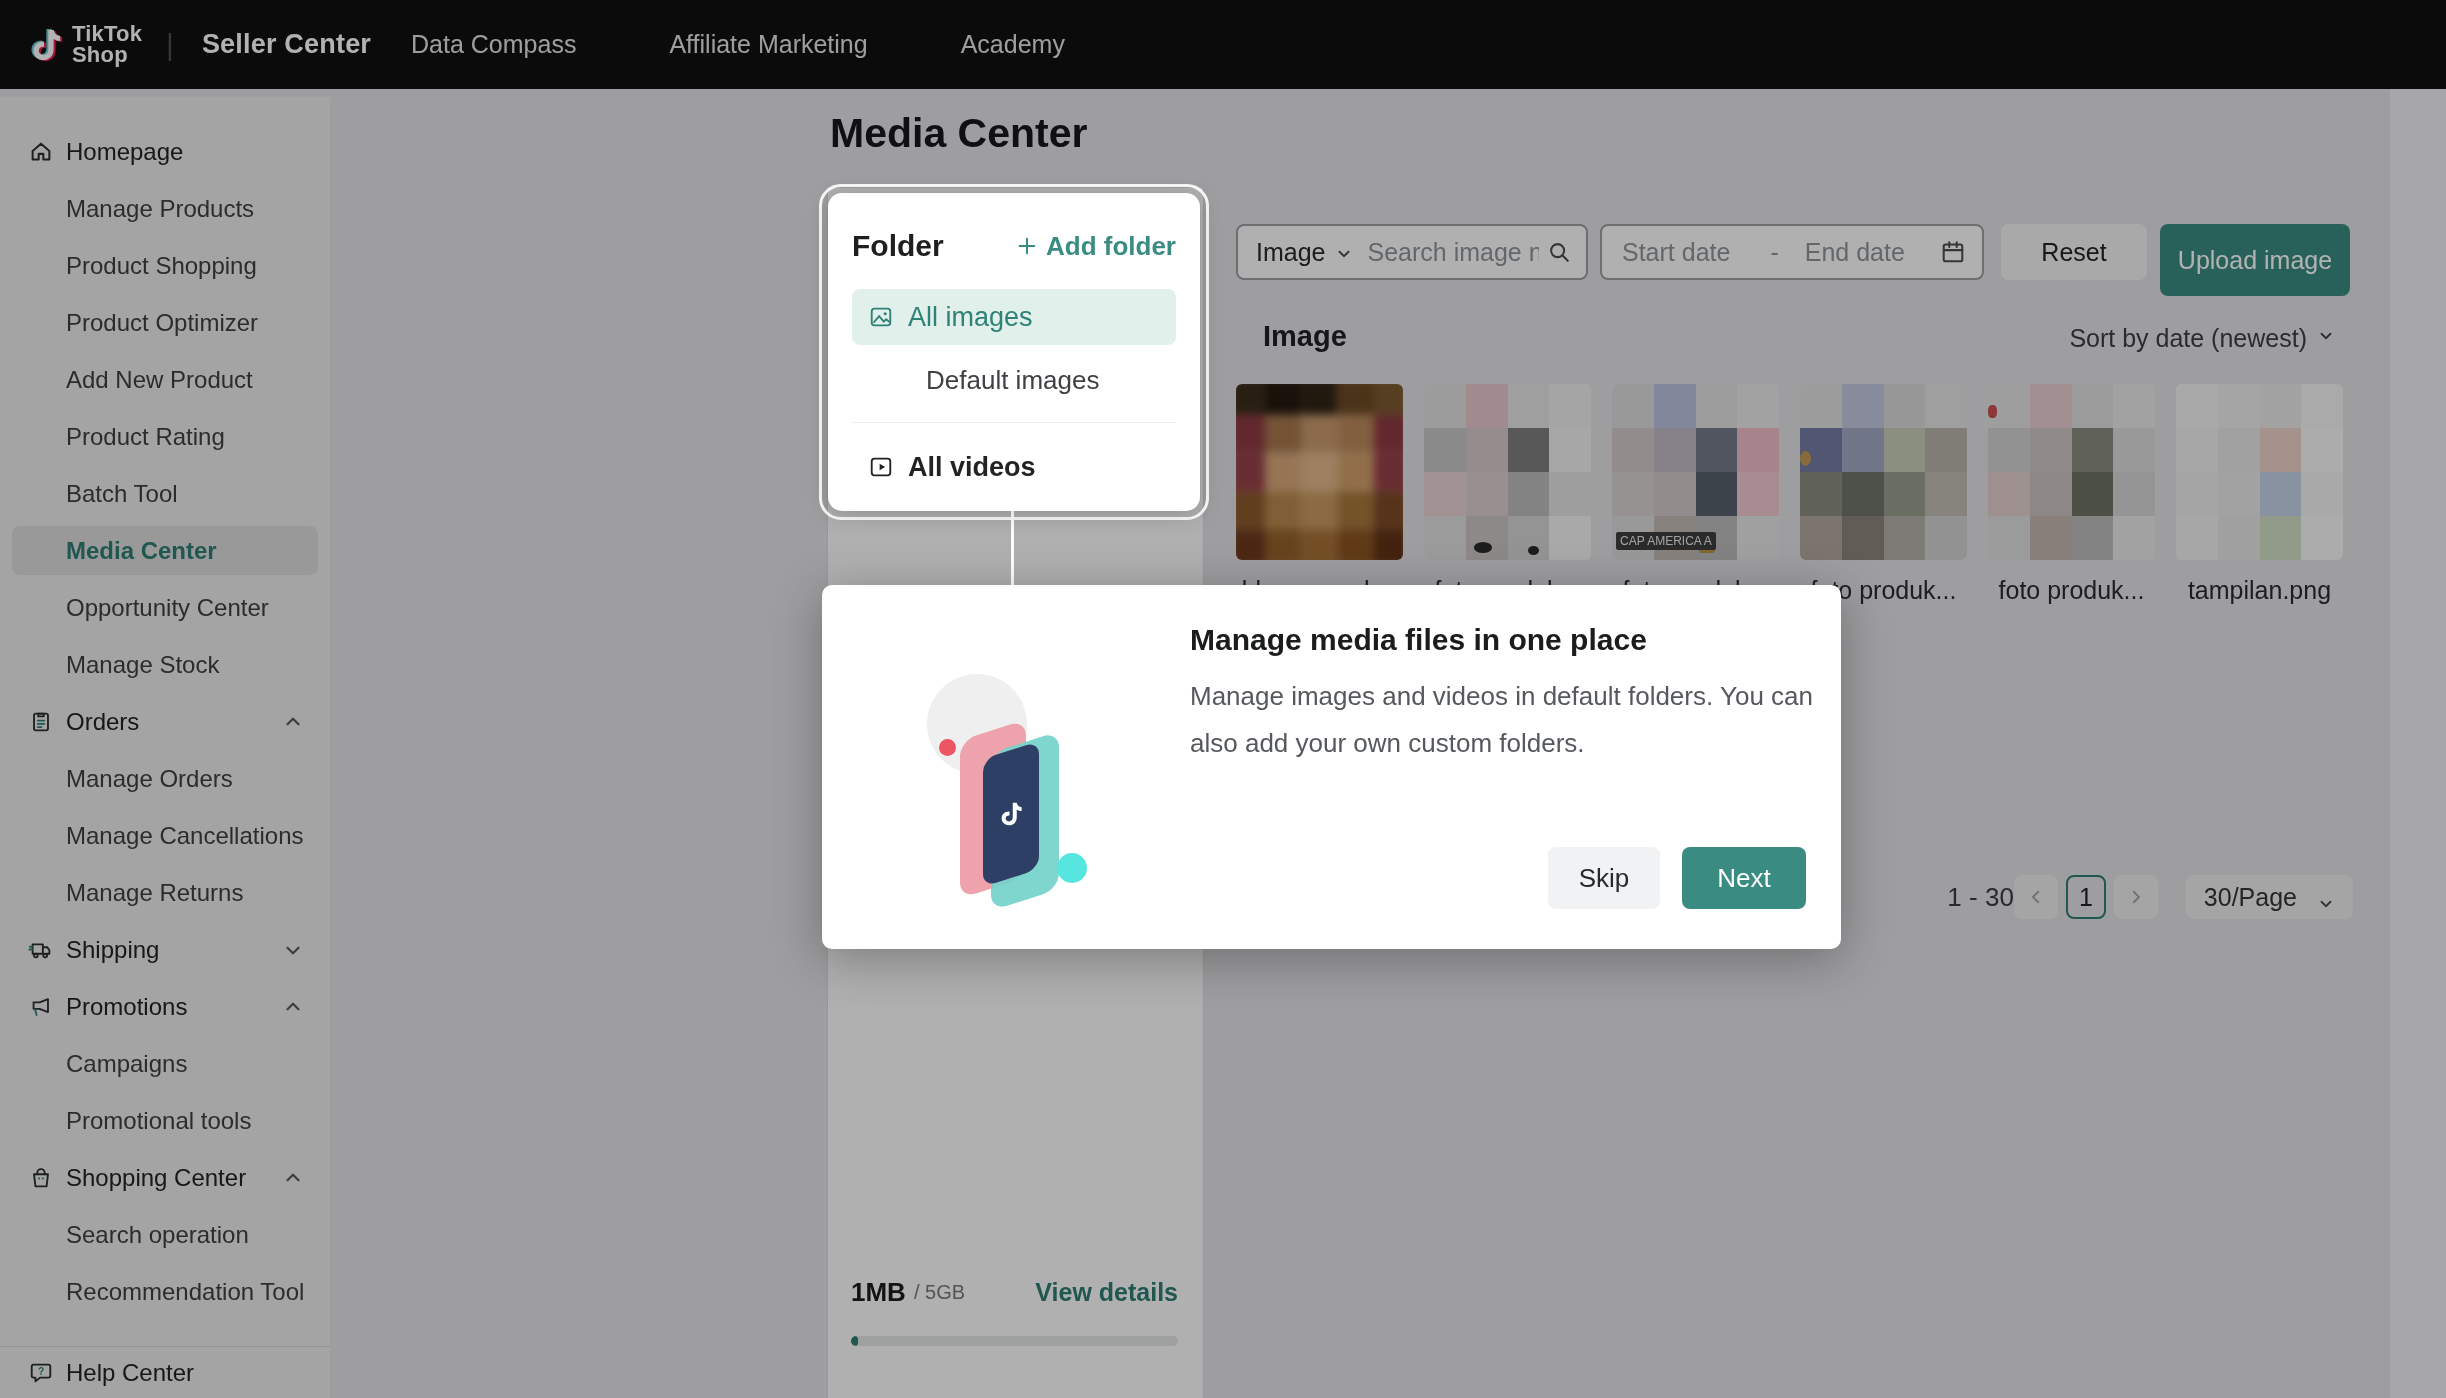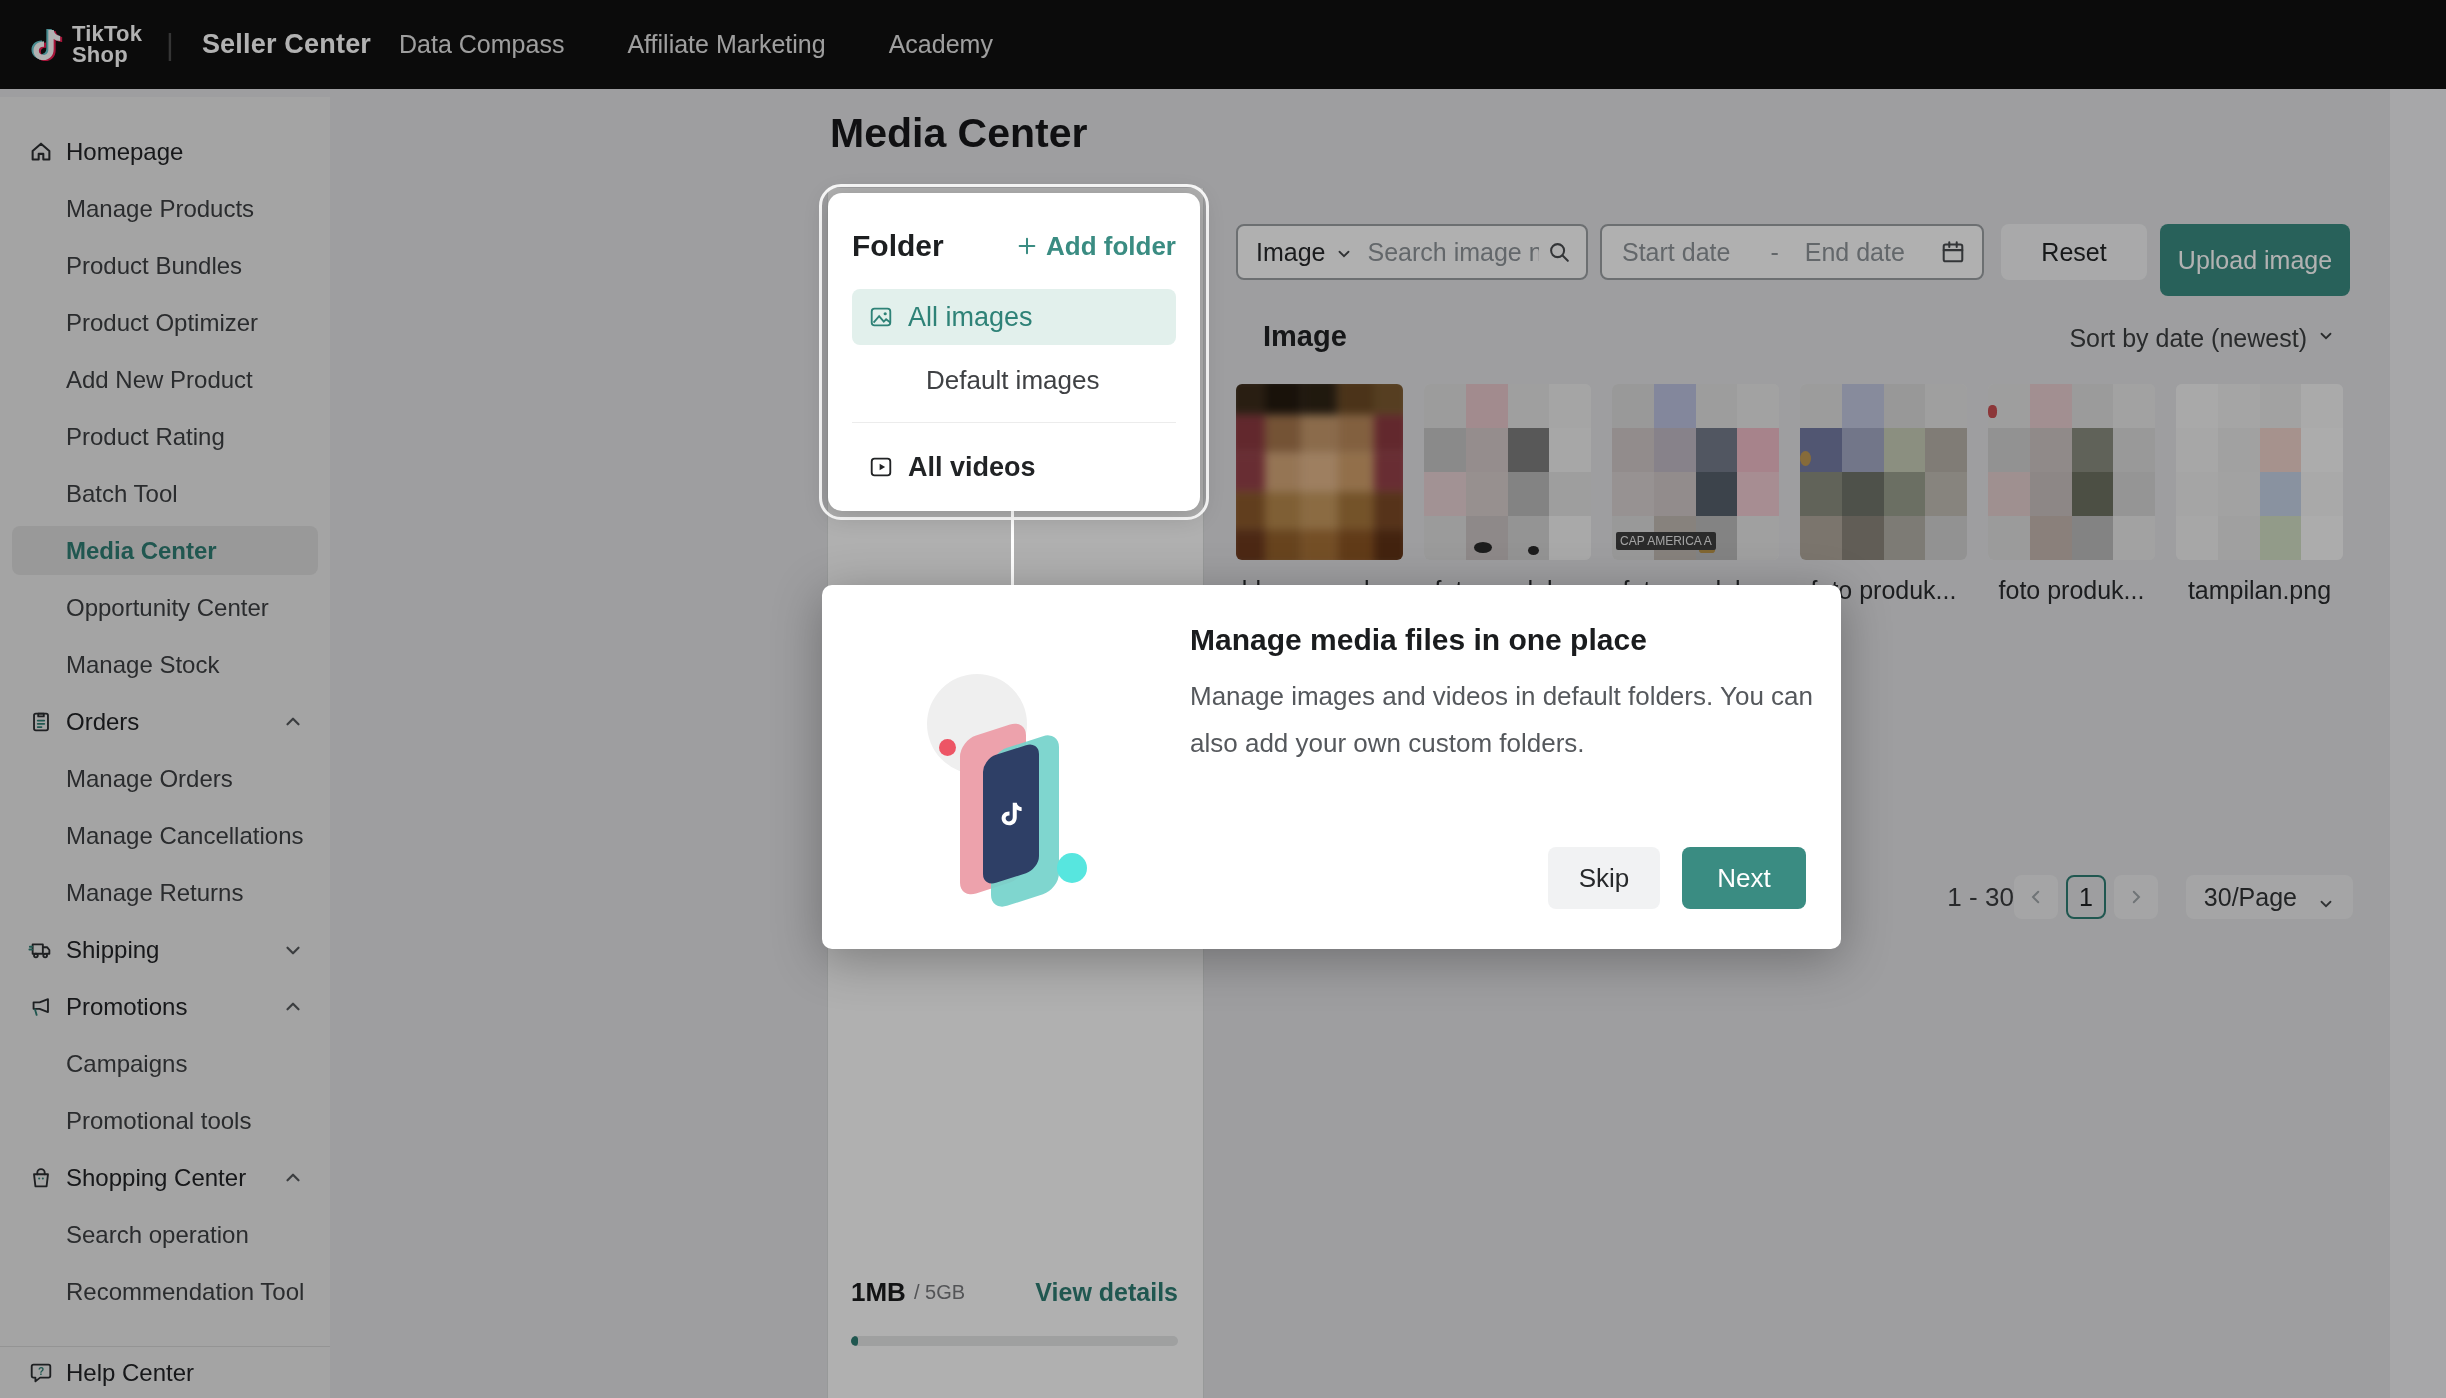--- a/index.html
+++ b/index.html
@@ -10,21 +10,21 @@
   body{font-family:"Liberation Sans",sans-serif;background:#888}
   .stage{position:relative;width:2446px;height:1398px;overflow:hidden;background:var(--page-bg)}
 
   
   .topbar{position:absolute;left:0;top:0;width:2446px;height:89px;background:var(--topbar);display:flex;align-items:center;z-index:2}
   .brand{display:flex;align-items:center;margin-left:26px}
   .brand .note{width:40px;height:40px;color:#fff;filter:drop-shadow(2px 1px 0 #ee1d52) drop-shadow(-2px -1px 0 #69c9d0)}
   .brand-text{color:#fff;font-weight:700;font-size:22px;line-height:.95;margin-left:6px;letter-spacing:.2px}
   .top-divider{color:#4d4d4d;font-size:30px;font-weight:300;margin:0 28px 0 24px}
   .seller-title{color:#fff;font-size:27px;font-weight:700;letter-spacing:.2px}
-  .topnav{display:flex;margin-left:28px;gap:63px}
+  .topnav{display:flex;margin-left:40px;gap:93px}
   .topnav .tn{color:#e3e3e3;font-size:25px;cursor:pointer}
 
   
   .sidebar{position:absolute;left:0;top:97px;width:330px;height:1309px;background:var(--sidebar-bg);z-index:1;overflow:hidden}
   .side-list{padding-top:26px}
   .side-item{position:relative;height:57px;display:flex;align-items:center;cursor:pointer}
   .side-item .sicon{width:26px;height:26px;margin-left:28px;color:#2c2e31;flex:0 0 26px}
   .side-item .slabel{margin-left:12px;font-size:24px;color:#212326;font-weight:500;white-space:nowrap}
   .side-item.lvl2 .slabel{margin-left:66px;color:#3d3f42;font-weight:400}
   .side-item .chev{position:absolute;right:26px;width:22px;height:22px;color:#55585b}
@@ -153,21 +153,21 @@
         <div class="side-item lvl1">
           <span class="sicon"><svg viewBox="0 0 28 28" fill="none" stroke="currentColor" stroke-width="2.2" stroke-linejoin="round" stroke-linecap="round">
               <path d="M5 13L14 5l9 8v9h-6.5v-6h-5v6H5z"></path>
             </svg></span>
           <span class="slabel">Homepage</span>
         </div>
         <div class="side-item lvl2">
           <span class="slabel">Manage Products</span>
         </div>
         <div class="side-item lvl2">
-          <span class="slabel">Product Bundles</span>
+          <span class="slabel">Product Shopping</span>
         </div>
         <div class="side-item lvl2">
           <span class="slabel">Product Optimizer</span>
         </div>
         <div class="side-item lvl2">
           <span class="slabel">Add New Product</span>
         </div>
         <div class="side-item lvl2">
           <span class="slabel">Product Rating</span>
         </div>

